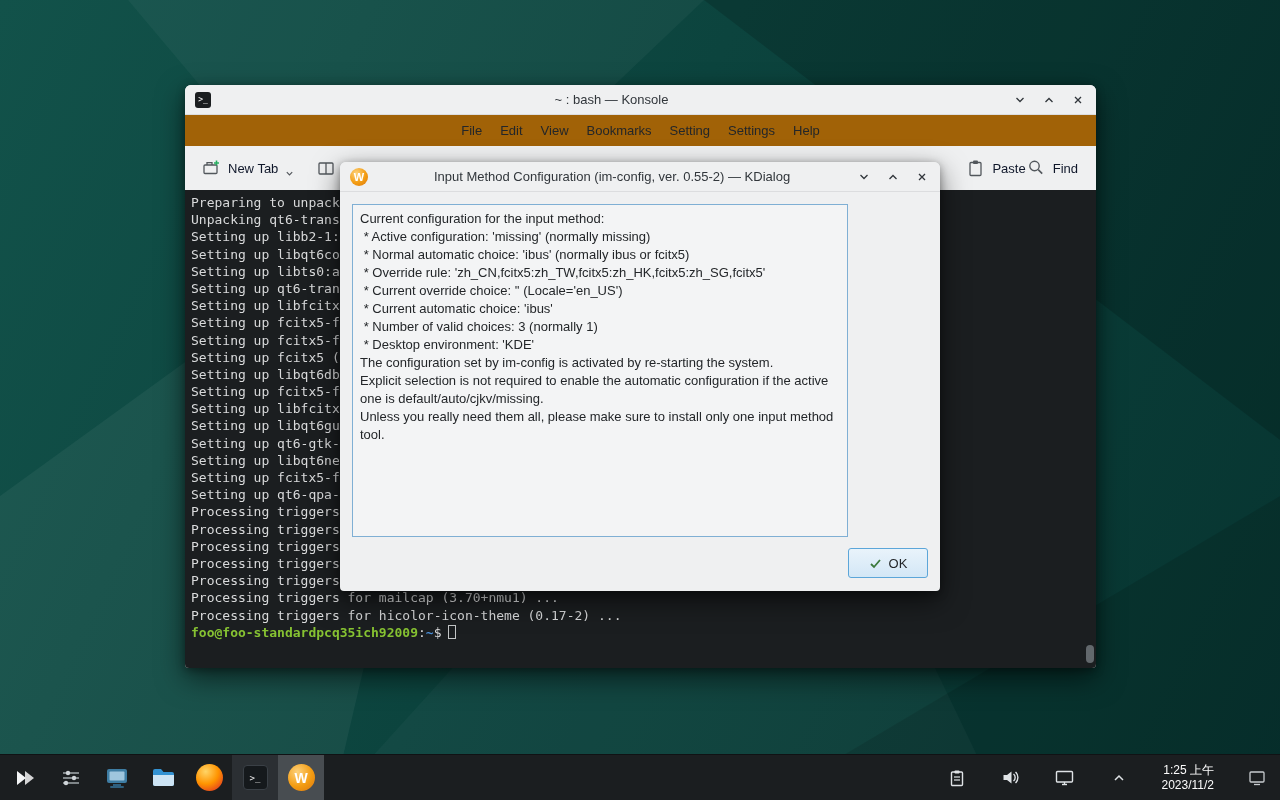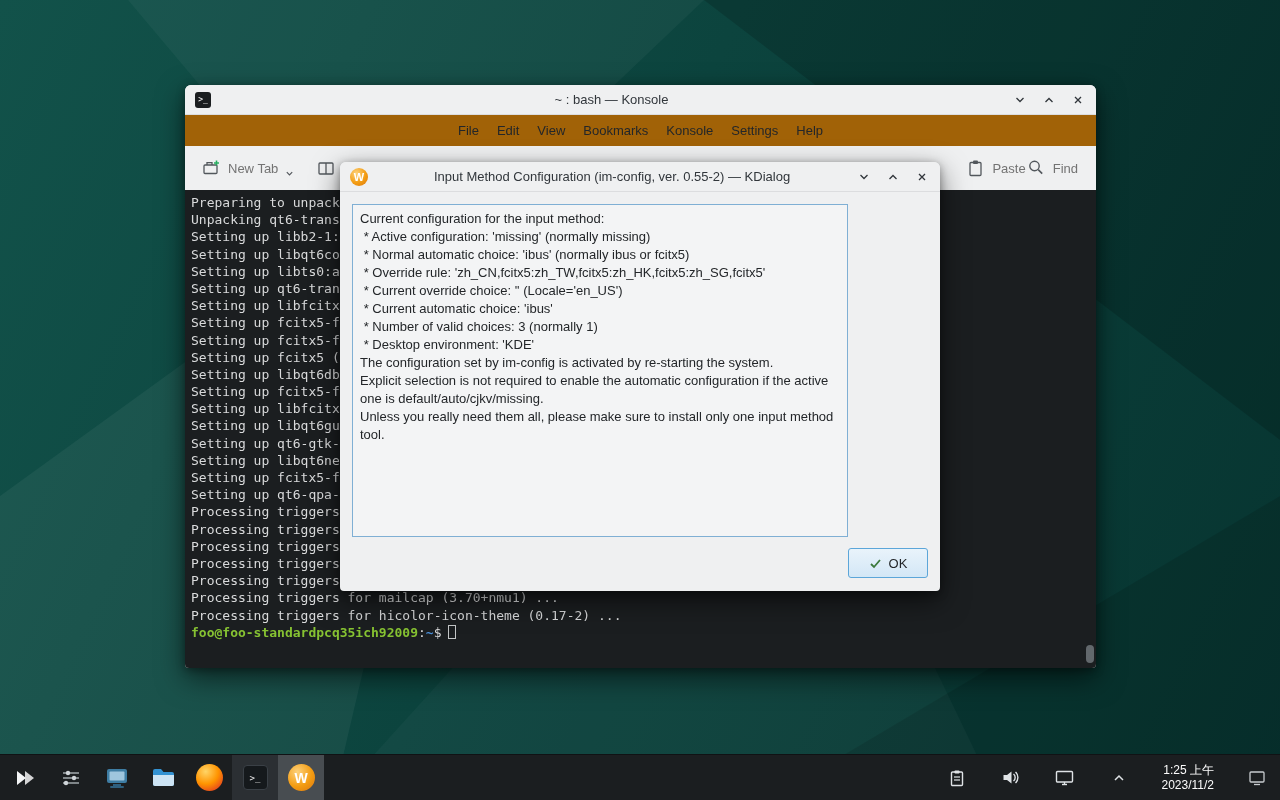--- a/index.html
+++ b/index.html
@@ -51,21 +51,21 @@
     height:31px; display:flex; align-items:center; padding:0 4px;
     font-size:13px; color:#232629; background:#a16207;justify-content:center;
   }
   .menu-item { padding:4px 9px; border-radius:3px; }
   .toolbar {
     height:44px; position:relative; display:flex; align-items:center;
     background:#eff0f1;
   }
   .tool-left { display:flex; align-items:center; gap:22px; padding-left:16px; }
   .tool-right { position:absolute; right:18px; top:0; height:100%; display:flex; align-items:center; }
-  .tool-btn { display:flex; align-items:center; gap:7px; font-size:13px; color:#737373; white-space:nowrap; }
+  .tool-btn { display:flex; align-items:center; gap:7px; font-size:13px; color:#0f172a; white-space:nowrap; }
   .terminal {
     position:absolute; left:0; top:105px; right:0; bottom:0;
     background:#1b1e20; border-radius:0 0 4px 4px;
     padding:4px 6px; overflow:hidden;
     font-family:"DejaVu Sans Mono", monospace; font-size:13px; line-height:17.2px;
     color:#d9dadb;
   }
   .term-line { white-space:pre; height:17.2px; }
   .prompt-user { color:#86c232; font-weight:bold; }
   .prompt-path { color:#4a90d9; font-weight:bold; }
@@ -166,21 +166,21 @@
             </svg>
         </div>
       </div>
     </div>
 
     <div class="menubar">
       <span class="menu-item">File</span>
         <span class="menu-item">Edit</span>
         <span class="menu-item">View</span>
         <span class="menu-item">Bookmarks</span>
-        <span class="menu-item">Konsole</span>
+        <span class="menu-item">Setting</span>
         <span class="menu-item">Settings</span>
         <span class="menu-item">Help</span>
     </div>
 
     <div class="toolbar">
       <div class="tool-left">
         <div class="tool-btn">
           <svg width="20" height="20" viewBox="0 0 20 20">
             <path d="M6 7 v-2.3 h5 v2.3" fill="none" stroke="#52575c" stroke-width="1.3"></path>
             <rect x="3" y="7" width="13" height="8.5" rx="1" fill="none" stroke="#52575c" stroke-width="1.3"></rect>

